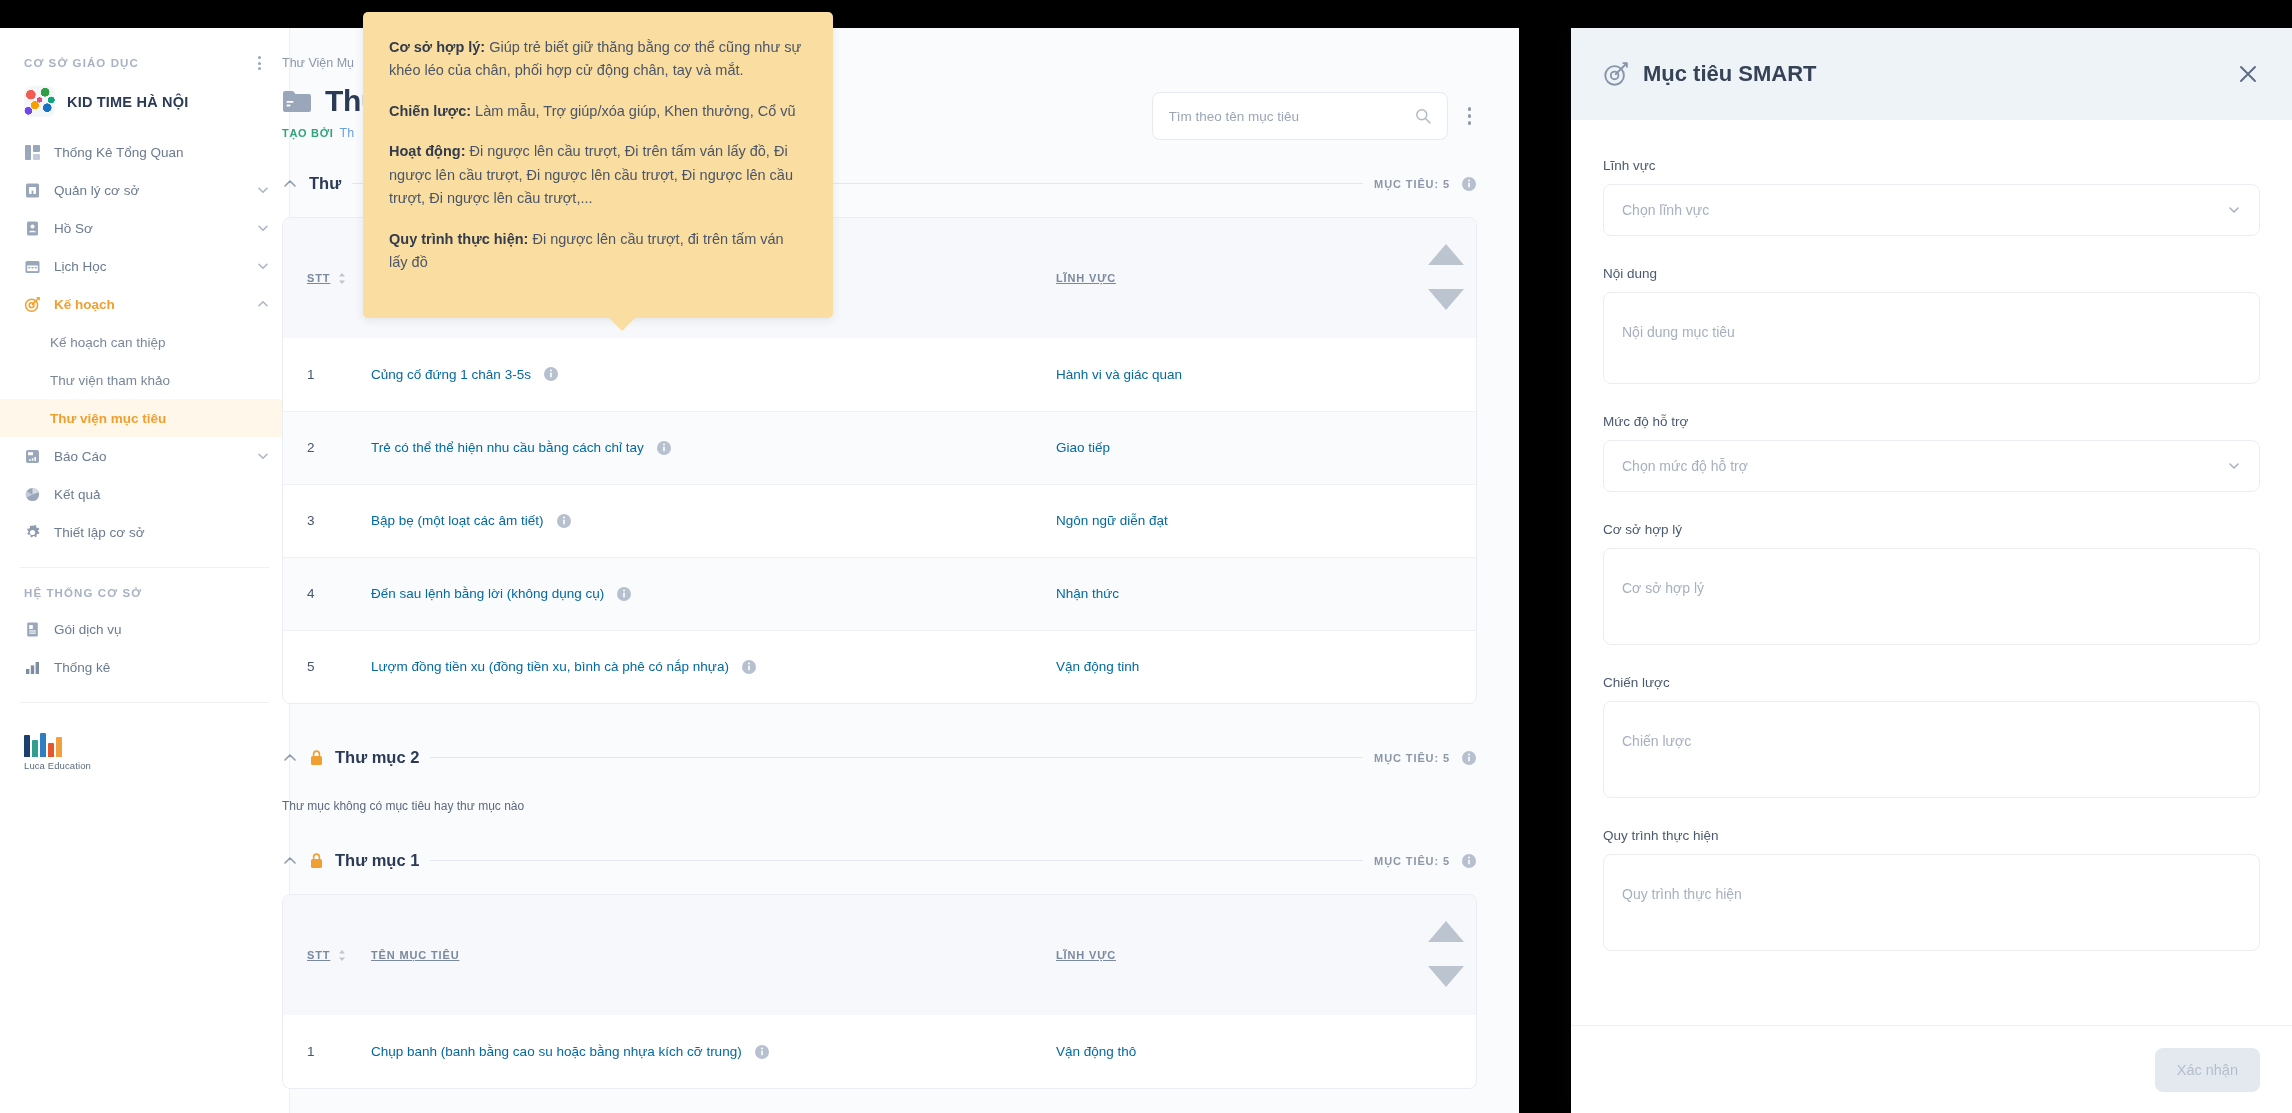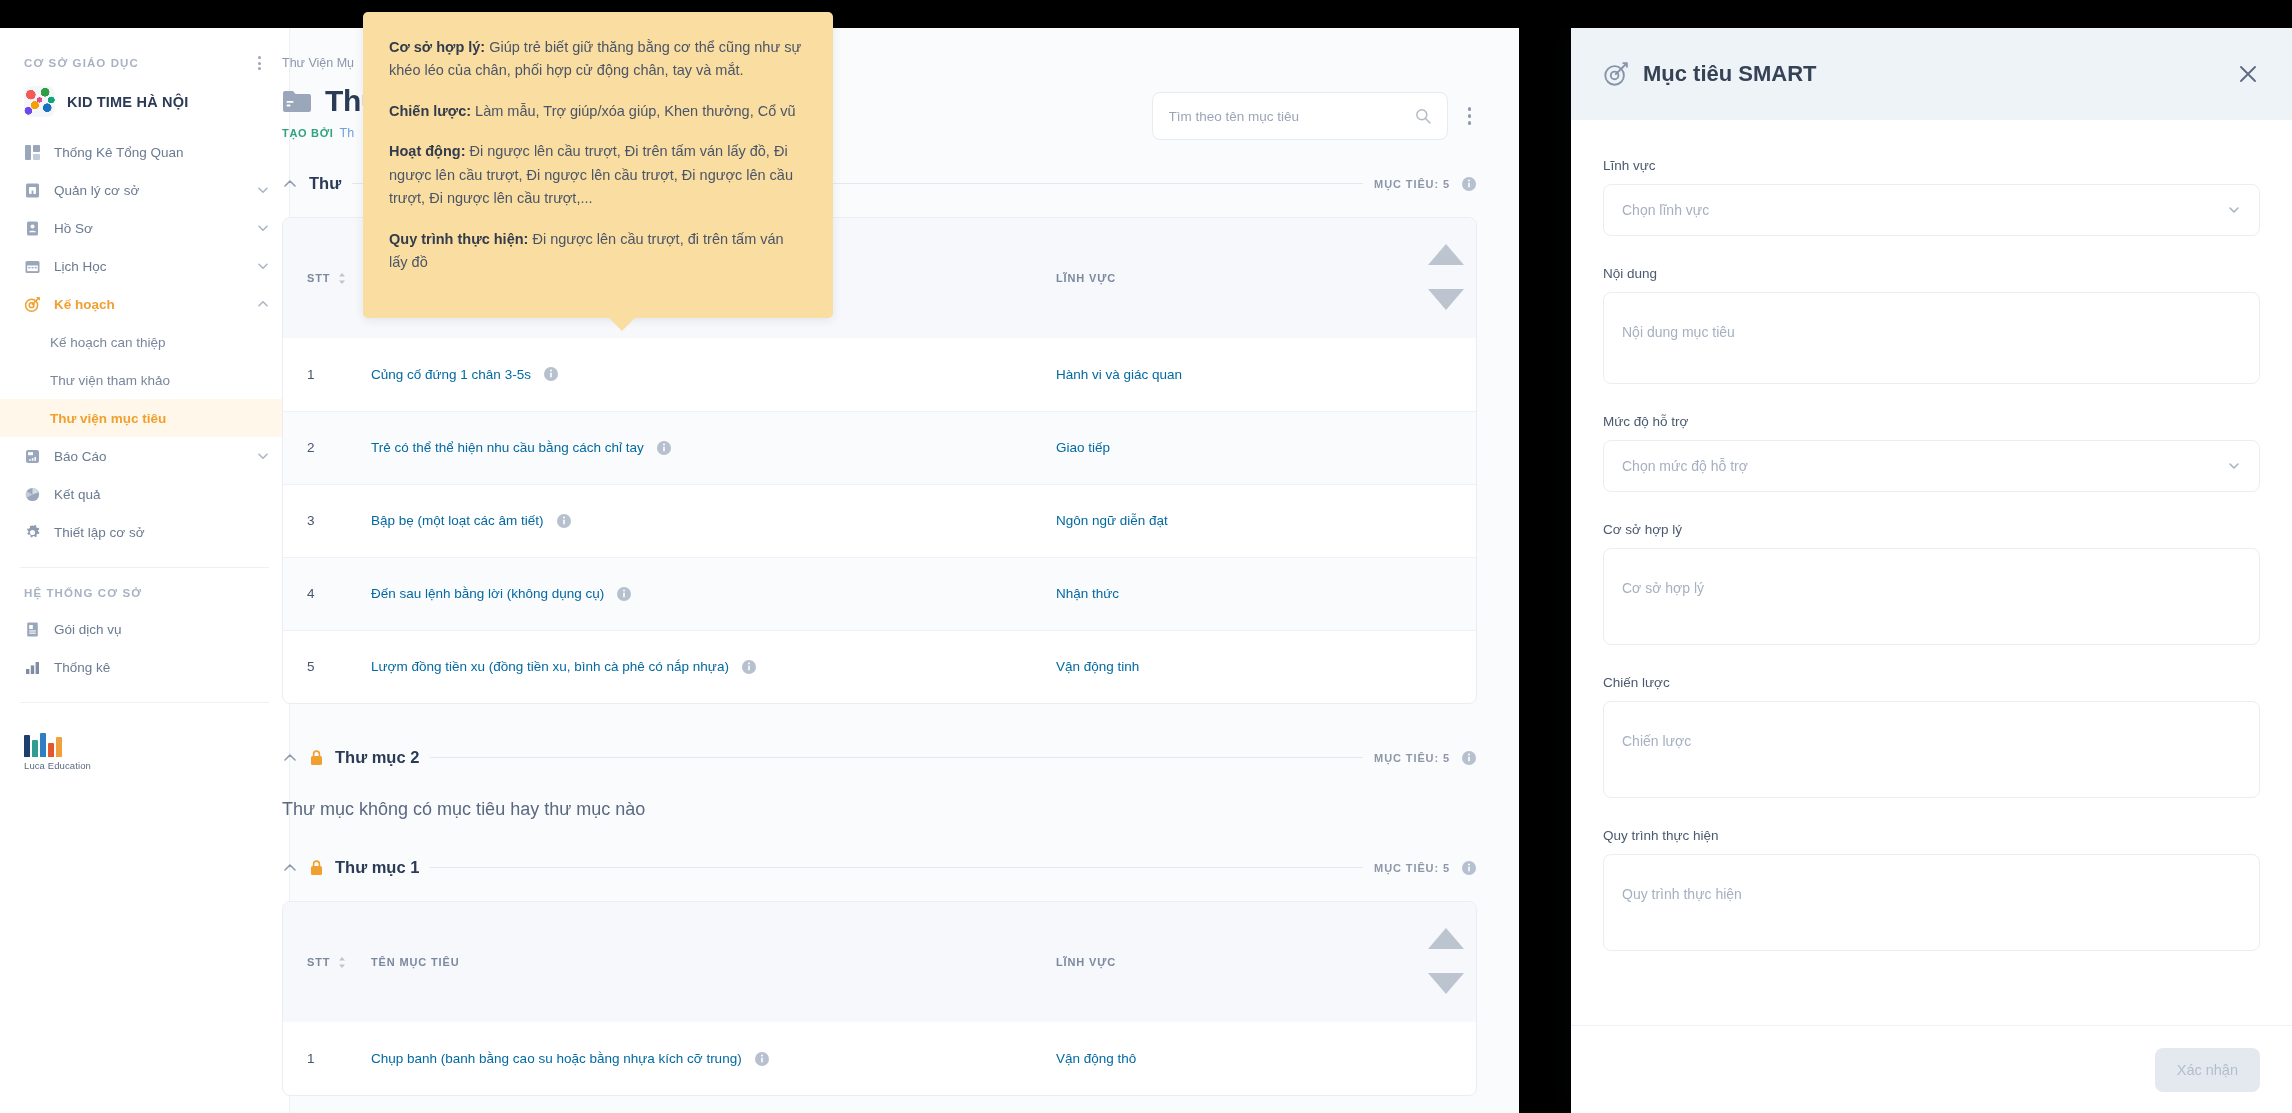--- a/index.html
+++ b/index.html
@@ -111,31 +111,31 @@
   }
   table { width:100%; border-collapse:collapse; }
   thead th {
     background:#f6f8fb; text-align:left; font-size:11px; letter-spacing:.85px;
     color:#7b8characterNone; color:#7b899e; font-weight:700; padding:20px 0; height:62px;
   }
   thead th.c-stt { width:88px; padding-left:24px; }
   thead th.c-name { }
   thead th.c-linh { width:360px; }
   thead th.c-sort { width:60px; }
-  .th-inner { display:flex; align-items:flex-start; gap:7px; }
+  .th-inner { display:flex; align-items:flex-start; gap:7px;text-decoration:underline; }
   .sort-ico { width:10px; height:13px; opacity:.6; }
   tbody td {
     font-size:13.5px; color:#0369a1; padding:24px 0; height:73px; border-top:1px solid #eef1f6;
     vertical-align:middle;
   }
   tbody tr:first-child td { border-top:none; }
   tbody tr:nth-child(even) td { background:#fafbfd; }
   tbody td.c-stt { padding-left:24px; color:#47566c; }
   .name-cell { display:flex; align-items:center; gap:12px; }
-  .empty-note { font-size:18px; color:#5a6880; margin-top:32px; }
+  .empty-note { font-size:12px; color:#5a6880; margin-top:32px; }
 
   
   .tooltip {
     position:absolute; left:363px; top:12px; width:470px;
     background:#fadda0; border-radius:5px; padding:24px 28px 26px 26px;
     font-size:14.5px; line-height:1.62; color:#4a5568; z-index:70;
     box-shadow:0 2px 10px rgba(40,50,70,.10);
   }
   .tooltip p { margin-bottom:17px; }
   .tooltip p:last-child { margin-bottom:0; }

